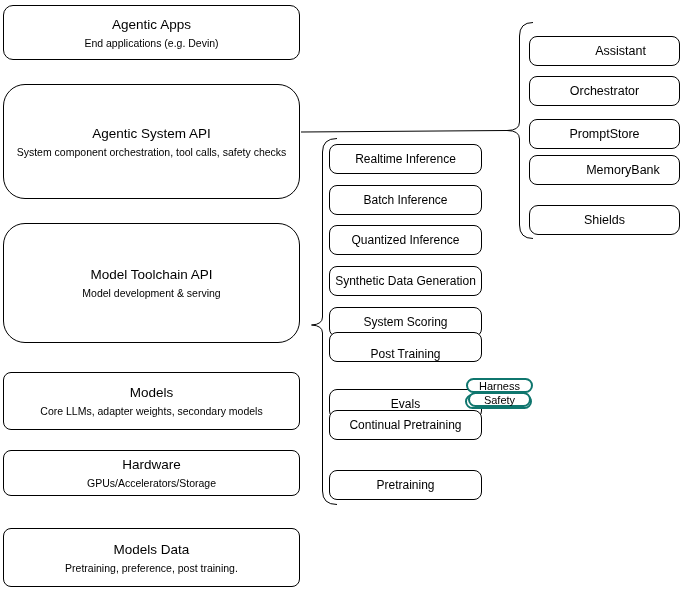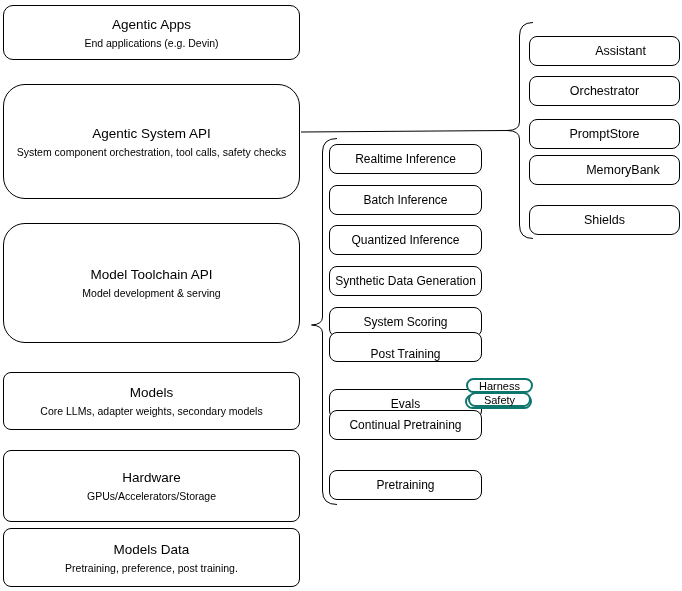--- a/index.html
+++ b/index.html
@@ -80,21 +80,21 @@
   <div class="box left-box r22" style="top:223px;height:120px;">
     <div class="title">Model Toolchain API</div>
     <div class="subtitle">Model development &amp; serving</div>
   </div>
 
   <div class="box left-box r12" style="top:372px;height:58px;">
     <div class="title">Models</div>
     <div class="subtitle">Core LLMs, adapter weights, secondary models</div>
   </div>
 
-  <div class="box left-box r12" style="top:450px;height:72px;">
+  <div class="box left-box r12" style="top:450px;height:46px;">
     <div class="title">Hardware</div>
     <div class="subtitle">GPUs/Accelerators/Storage</div>
   </div>
 
   <div class="box left-box r12" style="top:528px;height:59px;">
     <div class="title">Models Data</div>
     <div class="subtitle">Pretraining, preference, post training.</div>
   </div>
 
   <div class="box mid-box" style="top:144px;">

